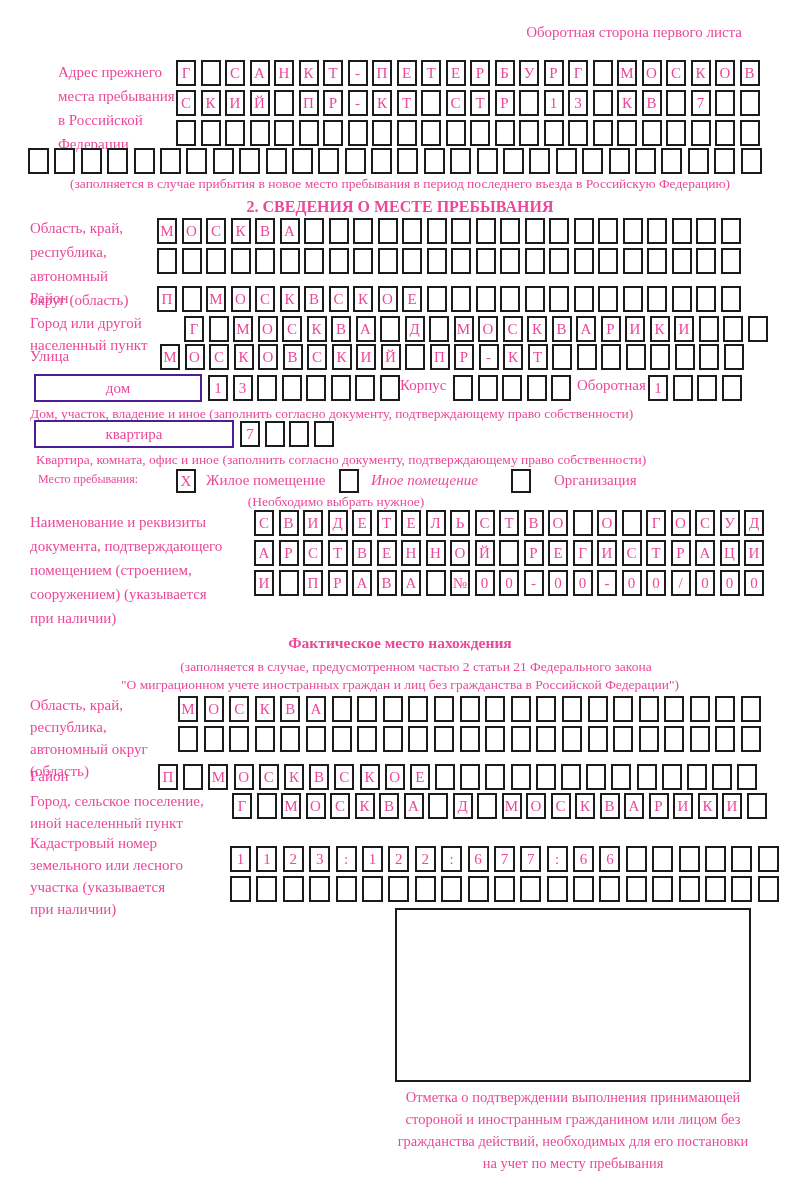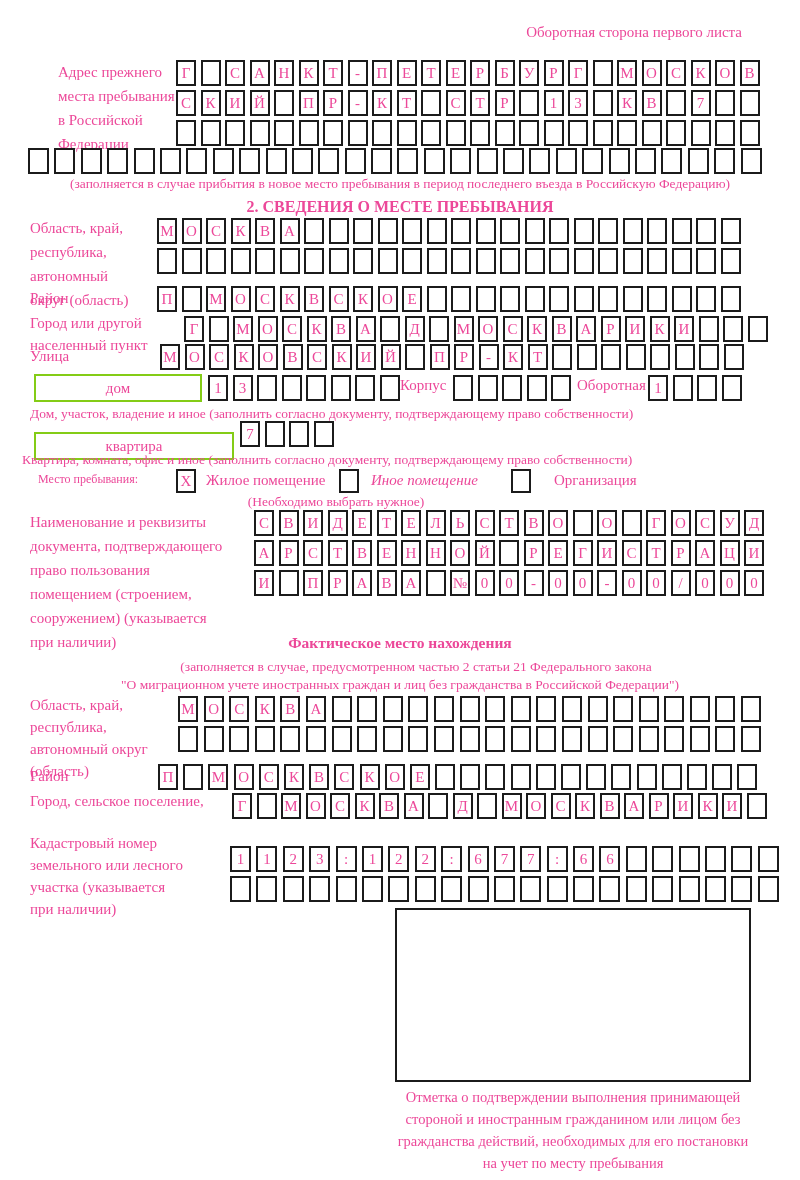--- a/index.html
+++ b/index.html
@@ -18,21 +18,21 @@
     width:20px; height:26px; box-sizing:border-box;
     border:2px solid #1b1b1b; background:#fff;
     display:flex; align-items:center; justify-content:center;
     font-size:15px; line-height:1;
   }
   .cells.wide { gap:5.4px; }
   .cells.wide .cell { width:21px; }
   .cells.g56 { gap:5.6px; }
   .cells.g52 { gap:5.2px; }
   .rect-label {
-    box-sizing:border-box; border:2px solid #84cc16; background:#fff;
+    box-sizing:border-box; border:2px solid #4c1d95; background:#fff;
     display:flex; align-items:center; justify-content:center; font-size:15px;
   }
   .checkbox {
     width:20px; height:24px; box-sizing:border-box; border:2px solid #1b1b1b;
     display:flex; align-items:center; justify-content:center; font-size:15px; background:#fff;
   }
   .stamp-box { box-sizing:border-box; border:2px solid #1b1b1b; background:#fff; }
   .stamp-cap { font-size:14.5px; line-height:22px; text-align:center; }
   
   #header-note { top:24px; right:58px; font-size:15px; }
@@ -52,23 +52,23 @@
   #gorod-row { left:184px; top:316px; }
   #ul-label { left:30px; top:344px; }
   #ul-row { left:160px; top:344px; }
   #dom-rect { left:34px; top:374px; width:168px; height:28px; }
   #dom-cells { left:208px; top:375px; }
   #korpus-label { left:400px; top:377px; font-size:15px; }
   #korpus-cells { left:453px; top:375px; }
   #stroenie-label { left:577px; top:377px; font-size:15px; }
   #stroenie-cells { left:648px; top:375px; }
   #dom-caption { left:30px; top:406px; }
-  #kv-rect { left:34px; top:432px; width:200px; height:28px; }
+  #kv-rect { left:34px; top:420px; width:200px; height:28px; }
   #kv-cells { left:240px; top:421px; }
-  #kv-caption { left:22px; top:452px;text-align:center; }
+  #kv-caption { left:36px; top:452px;text-align:center; }
   #mesto-label { left:38px; top:472px; font-size:12px; }
   #mesto-box1 { left:176px; top:469px; }
   #mesto-opt1 { left:206px; top:472px; font-size:15px; }
   #mesto-box2 { left:339px; top:469px; }
   #mesto-opt2 { left:371px; top:472px; font-size:15px;font-style:italic; }
   #mesto-box3 { left:511px; top:469px; }
   #mesto-opt3 { left:554px; top:472px; font-size:15px; }
   #mesto-note { left:0; width:672px; text-align:center; top:494px; }
   #doc-label { left:30px; top:510px; }
   #doc-r1 { left:254px; top:510px; }
@@ -403,21 +403,20 @@
   <div id="mesto-opt1" class="abs">Жилое помещение</div>
   <div id="mesto-box2" class="abs checkbox"></div>
   <div id="mesto-opt2" class="abs">Иное помещение</div>
   <div id="mesto-box3" class="abs checkbox"></div>
   <div id="mesto-opt3" class="abs">Организация</div>
   <div id="mesto-note" class="abs cap">(Необходимо выбрать нужное)</div>
 
   <div id="doc-label" class="abs lbl">
     <div>Наименование и реквизиты</div>
     <div>документа, подтверждающего</div>
-    <div>право пользования</div>
     <div>помещением (строением,</div>
     <div>сооружением) (указывается</div>
     <div>при наличии)</div>
   </div>
   <div id="doc-r1" class="abs cells">
       <span class="cell">С</span>
       <span class="cell">В</span>
       <span class="cell">И</span>
       <span class="cell">Д</span>
       <span class="cell">Е</span>
@@ -569,20 +568,21 @@
       <span class="cell"></span>
       <span class="cell"></span>
       <span class="cell"></span>
       <span class="cell"></span>
       <span class="cell"></span>
       <span class="cell"></span>
     </div>
 
   <div id="f-gorod-label" class="abs lbl22">
     <div>Город, сельское поселение,</div>
+    <div>иной населенный пункт</div>
   </div>
   <div id="f-gorod-row" class="abs cells">
       <span class="cell">Г</span>
       <span class="cell"></span>
       <span class="cell">М</span>
       <span class="cell">О</span>
       <span class="cell">С</span>
       <span class="cell">К</span>
       <span class="cell">В</span>
       <span class="cell">А</span>

